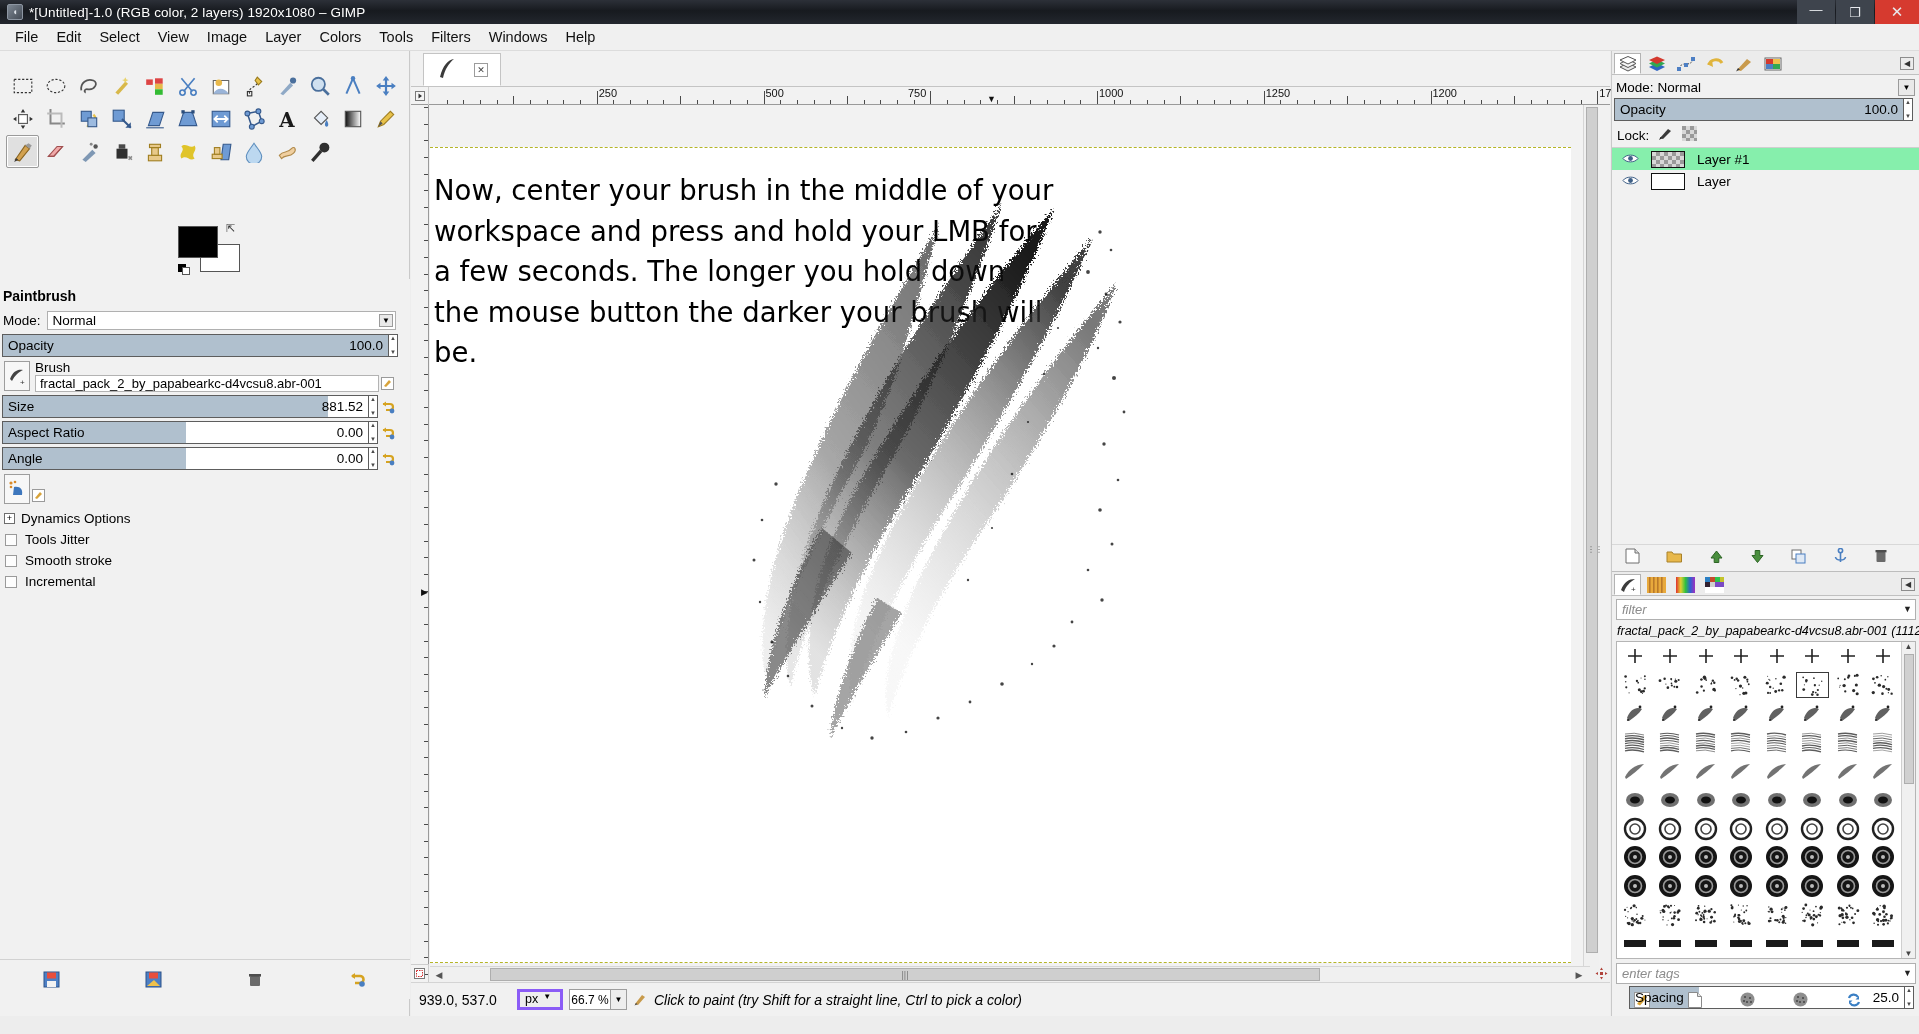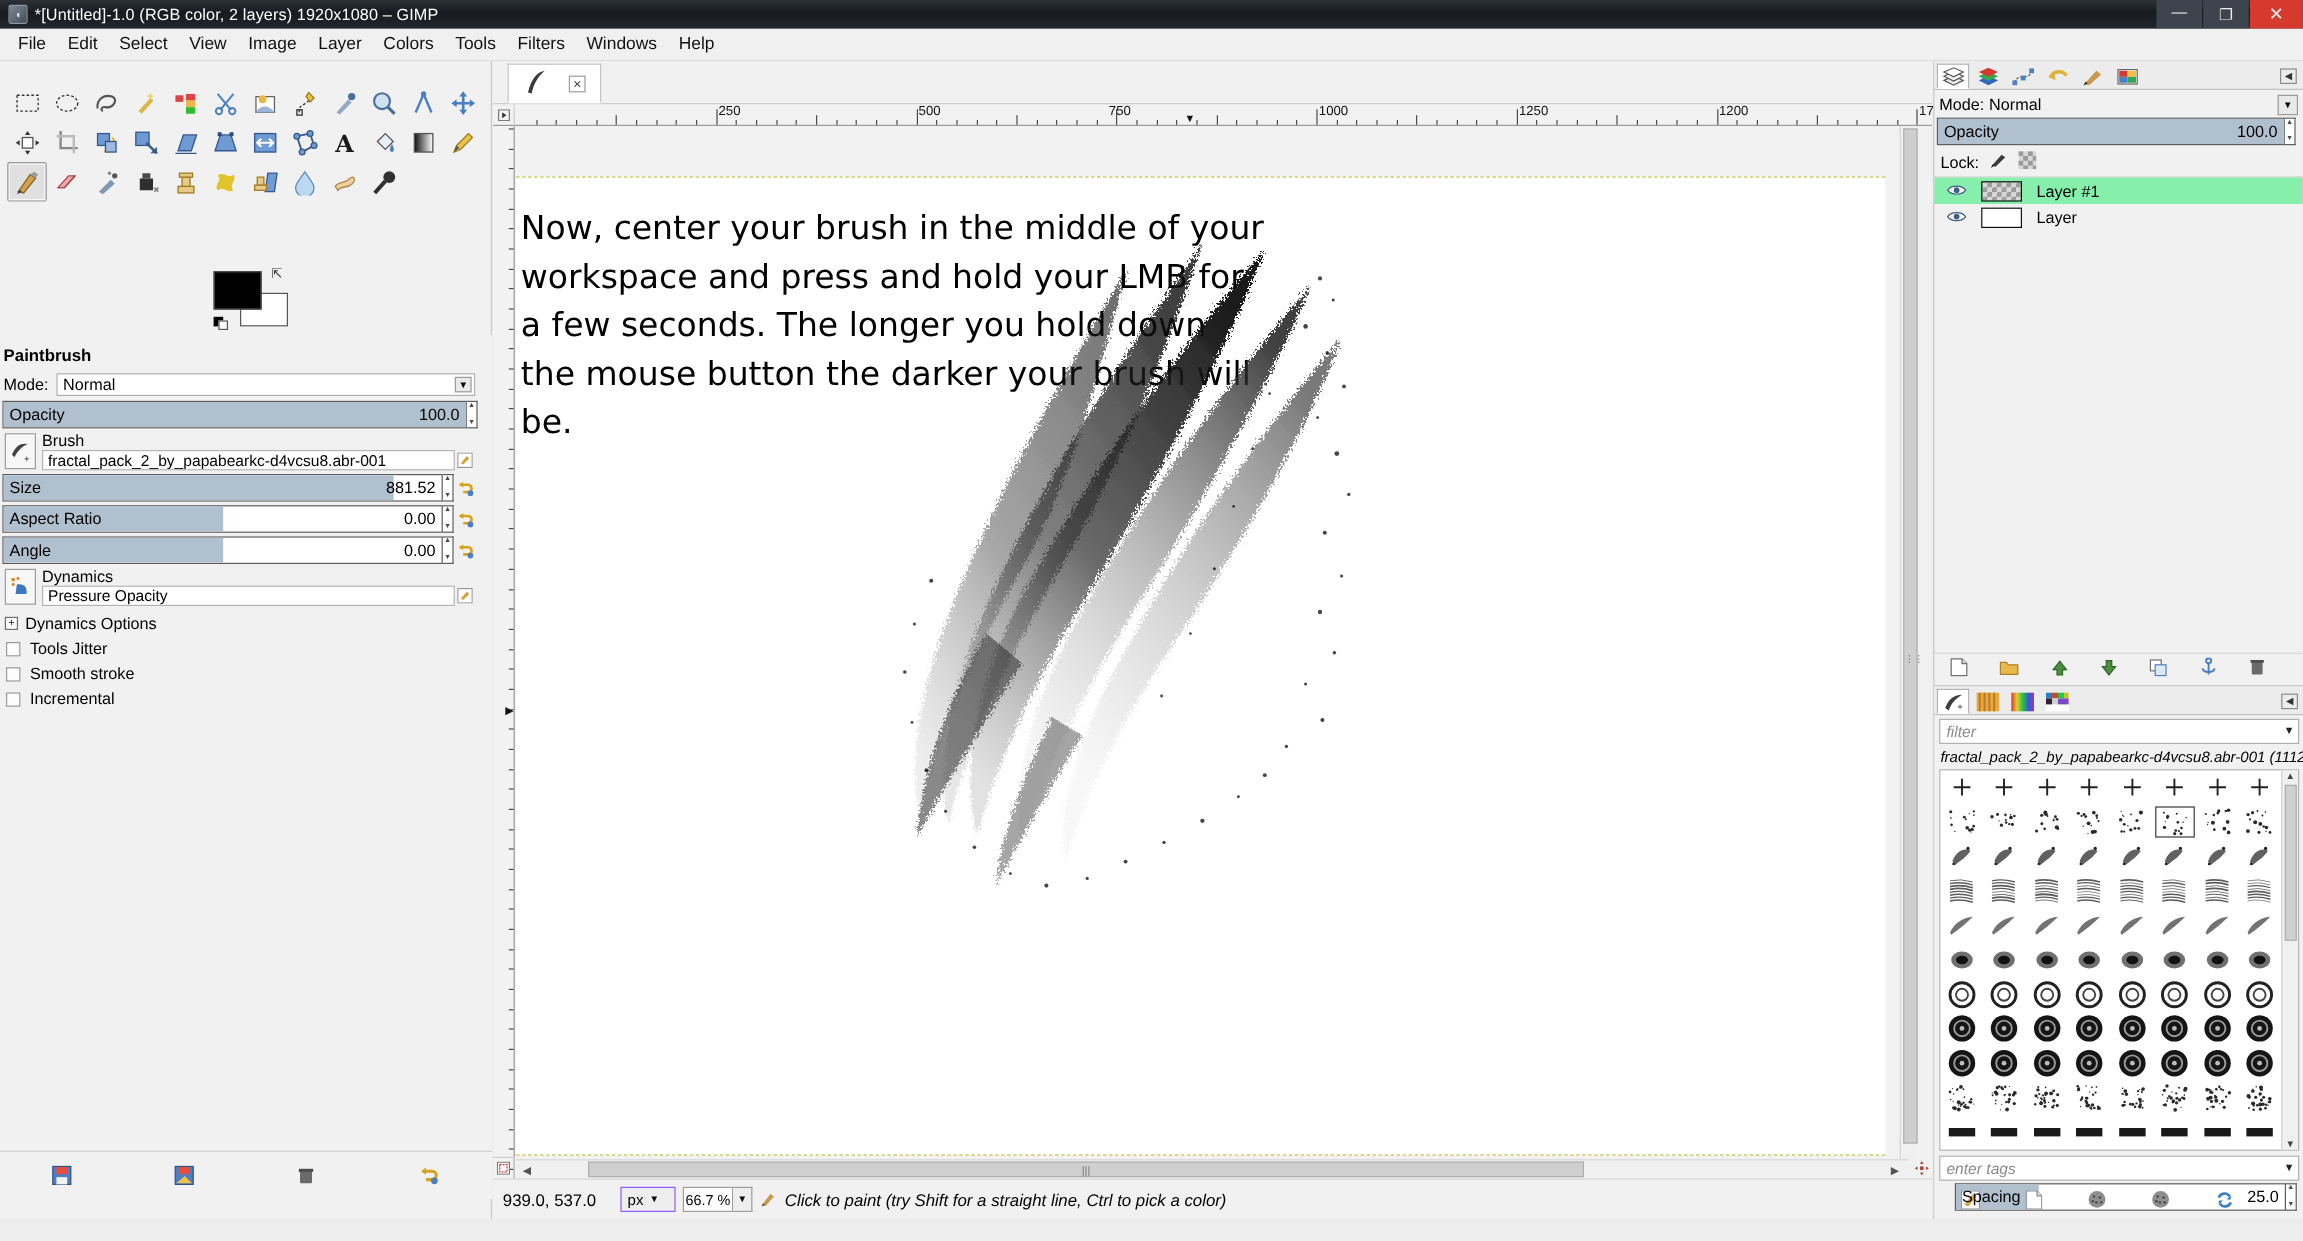--- a/index.html
+++ b/index.html
@@ -129,22 +129,22 @@
   #scrollH .track{ position:absolute; left:60px; right:60px; top:1px; bottom:1px; }
   #scrollH .thumb{ position:absolute; left:0; top:0; bottom:0; width:830px; background:#cfcfcf;
      border:1px solid #aeaeae; display:flex; align-items:center; justify-content:center; font-size:9px;
      color:#777; }
   #navbtn{ position:absolute; right:0; bottom:34px; width:18px; height:18px;
      display:flex; align-items:center; justify-content:center; }
 
   #statusbar{ position:absolute; left:0; bottom:0; width:1199px; height:34px; background:#f1f1f1;
      border-top:1px solid #d4d4d4; display:flex; align-items:center; padding-left:8px; gap:6px; }
   #statusbar .pos{ font-size:14px; width:92px; }
-  #statusbar .unit{ height:21px; min-width:46px; background:#eee; border:1px solid #8b5cf6;
-     display:flex; align-items:center; gap:5px; padding:0 5px; font-size:12.5px; }
+  #statusbar .unit{ height:21px; min-width:46px; background:#eee; border:3px solid #8b5cf6;
+     display:flex; gap:5px; padding:0 5px; font-size:12.5px; }
   #statusbar .zoomentry{ height:21px; width:42px; background:#fff; border:1px solid #9e9e9e;
      display:flex; align-items:center; justify-content:center; font-size:12px; }
   #statusbar .zoomarw{ height:21px; width:16px; background:#eee; border:1px solid #9e9e9e;
      border-left:none; display:flex; align-items:center; justify-content:center; font-size:8px;}
   #statusbar .msg{ font-size:14px;font-style:italic; }
 
   
   #rdock{ position:absolute; left:1611px; top:51px; width:308px; height:965px; background:#f1f1f1;
      border-left:1px solid #c9c9c9; }
   .dockhdr{ height:24px; display:flex; align-items:center; gap:2px; padding:2px 2px 0 2px;
@@ -560,24 +560,20 @@
       </div>
 
       <div class="pickrow">
         <div class="pickbtn">
           <svg width="20" height="20" viewBox="0 0 20 20">
               <circle cx="4" cy="4" r="1.6" fill="#d98b2b"></circle>
               <circle cx="8" cy="3" r="1.3" fill="#d98b2b"></circle>
               <circle cx="4" cy="8" r="1.3" fill="#d98b2b"></circle>
               <path d="M7 8 C13 7,16 10,15 16 L6 16 Z" fill="#3e77bd"></path>
             </svg>
-        </div>
-        <div class="pickcol">
-          <div class="cap">Dynamics</div>
-          <div class="pickentry">Pressure Opacity</div>
         </div>
         <div class="editbtn">
           <svg width="13" height="13" viewBox="0 0 13 13">
               <rect x="0.5" y="0.5" width="12" height="12" fill="#fff" stroke="#9a9a9a"></rect>
               <path d="M3 9 L8 3 L10 5 L5 10 Z" fill="#d8a33a"></path>
             </svg>
         </div>
       </div>
 
       <div class="expander">
@@ -677,21 +673,21 @@
         <div class="tick" style="left: 369.175px; height: 4px;"></div>
         <div class="tick" style="left: 385.85px; height: 4px;"></div>
         <div class="tick" style="left: 402.525px; height: 4px;"></div>
         <div class="tick" style="left: 419.2px; height: 4px;"></div>
         <div class="tick" style="left: 435.875px; height: 8px;"></div>
         <div class="tick" style="left: 452.55px; height: 4px;"></div>
         <div class="tick" style="left: 469.225px; height: 4px;"></div>
         <div class="tick" style="left: 485.9px; height: 4px;"></div>
         <div class="tick" style="left: 502.575px; height: 4px;"></div>
         <div class="tick" style="left: 519.25px; height: 13px;"></div>
-        <div class="tlabel" style="left: 513px;">750</div>
+        <div class="tlabel" style="left: 497px;">750</div>
         <div class="tick" style="left: 535.925px; height: 4px;"></div>
         <div class="tick" style="left: 552.6px; height: 4px;"></div>
         <div class="tick" style="left: 569.275px; height: 4px;"></div>
         <div class="tick" style="left: 585.95px; height: 4px;"></div>
         <div class="tick" style="left: 602.625px; height: 8px;"></div>
         <div class="tick" style="left: 619.3px; height: 4px;"></div>
         <div class="tick" style="left: 635.975px; height: 4px;"></div>
         <div class="tick" style="left: 652.65px; height: 4px;"></div>
         <div class="tick" style="left: 669.325px; height: 4px;"></div>
         <div class="tick" style="left: 686px; height: 13px;"></div>

